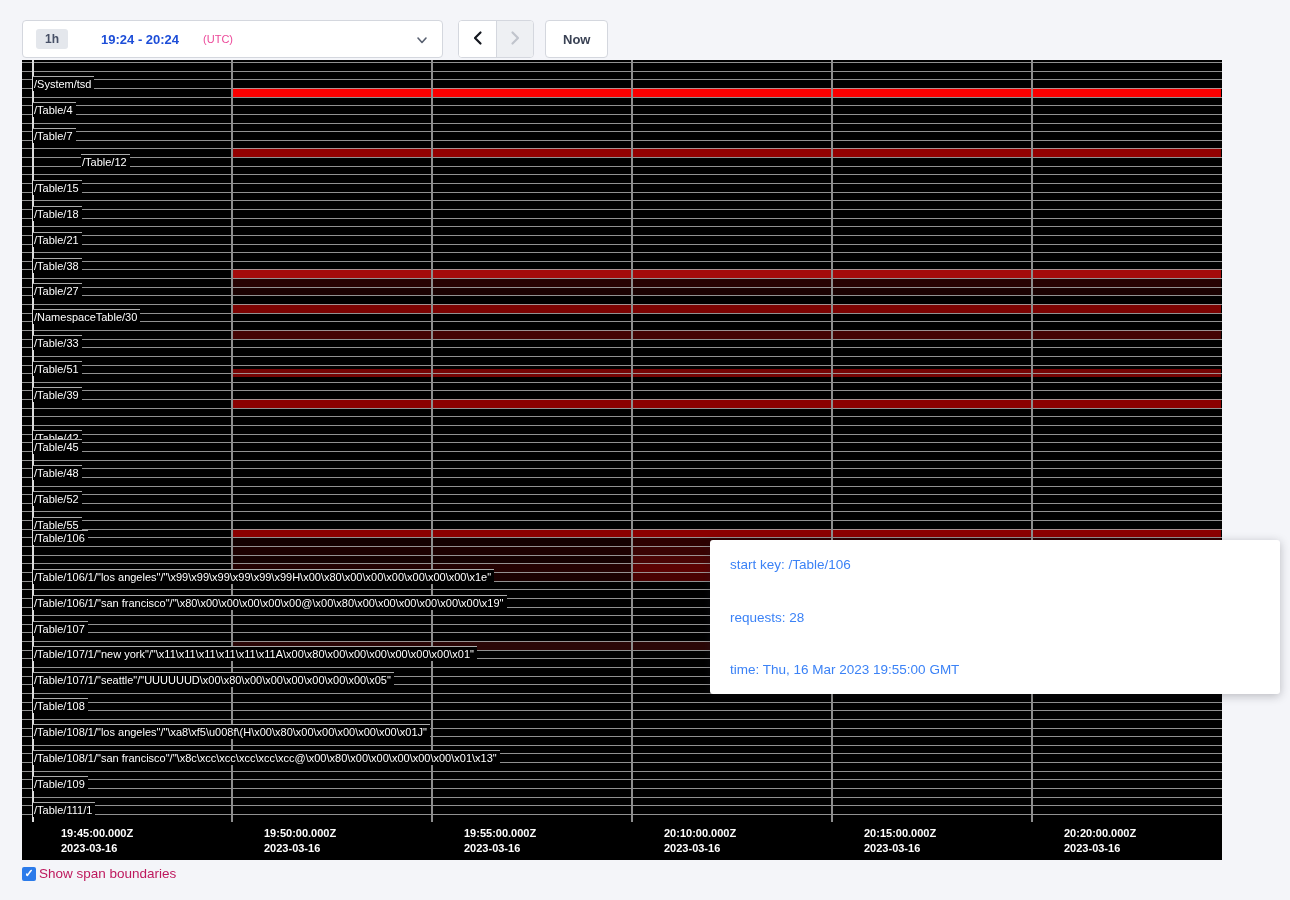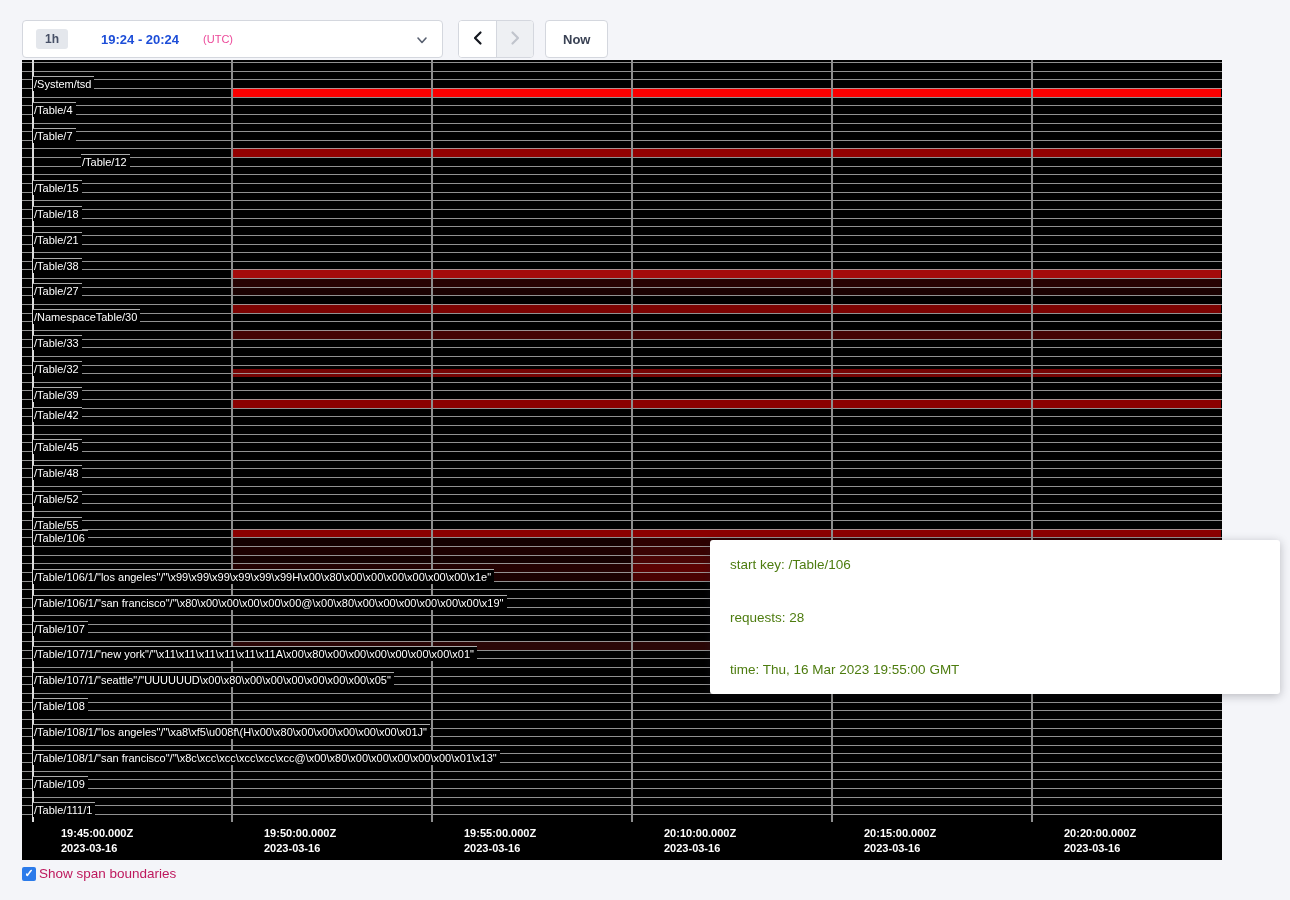--- a/index.html
+++ b/index.html
@@ -63,21 +63,21 @@
   .x-axis { position:absolute; left:11px; top:762px; width:1164px; height:38px; background:#000;margin-left:20px; }
   .x-tick { position:absolute; top:4px; color:#fff; font-size:11px; font-weight:bold; line-height:15px; white-space:nowrap; z-index:6; }
 
   
   .tooltip {
     position:absolute; left:710px; top:540px; width:570px; height:154px;
     background:#fff; border-radius:3px; box-shadow:0 2px 10px rgba(30,30,40,.28);
     padding:17px 20px; z-index:20;
     display:flex; flex-direction:column; justify-content:space-between;
   }
-  .tooltip-line { font-size:13.5px; color:#4d7c0f; white-space:nowrap; overflow:hidden; }
+  .tooltip-line { font-size:13.5px; color:#3b82f6; white-space:nowrap; overflow:hidden; }
 
   
   .footer { position:absolute; left:22px; top:866px; display:flex; align-items:center; }
   .checkbox {
     width:14px; height:14px; border-radius:2px; background:#2b7bea;
     display:flex; align-items:center; justify-content:center; cursor:pointer;
   }
   .checkbox .tick { color:#fff; font-size:11px; line-height:11px; font-weight:bold; }
   .checkbox-label { margin-left:3px; font-size:13.5px; color:#be185d; }
 </style>
@@ -152,23 +152,23 @@
       <div class="row-label" style="top: 41.9286px;">/Table/4</div>
       <div class="row-label" style="top: 67.8572px;">/Table/7</div>
       <div class="row-label" style="top: 93.7858px; margin-left: 48px;">/Table/12</div>
       <div class="row-label" style="top: 119.714px;">/Table/15</div>
       <div class="row-label" style="top: 145.643px;">/Table/18</div>
       <div class="row-label" style="top: 171.572px;">/Table/21</div>
       <div class="row-label" style="top: 197.5px;">/Table/38</div>
       <div class="row-label" style="top: 223.429px;">/Table/27</div>
       <div class="row-label" style="top: 249.357px;">/NamespaceTable/30</div>
       <div class="row-label" style="top: 275.286px;">/Table/33</div>
-      <div class="row-label" style="top: 301.215px;">/Table/32</div>
+      <div class="row-label" style="top: 301.215px;">/Table/51</div>
       <div class="row-label" style="top: 327.143px;">/Table/39</div>
-      <div class="row-label" style="top: 347px;">/Table/42</div>
+      <div class="row-label" style="top: 370px;">/Table/42</div>
       <div class="row-label" style="top: 379px;">/Table/45</div>
       <div class="row-label" style="top: 404.929px;">/Table/48</div>
       <div class="row-label" style="top: 430.858px;">/Table/52</div>
       <div class="row-label" style="top: 456.786px;">/Table/55</div>
       <div class="row-label" style="top: 470px;">/Table/106</div>
       <div class="row-label" style="top: 508.643px;">/Table/106/1/"los angeles"/"\x99\x99\x99\x99\x99\x99H\x00\x80\x00\x00\x00\x00\x00\x00\x1e"</div>
       <div class="row-label" style="top: 534.572px;">/Table/106/1/"san francisco"/"\x80\x00\x00\x00\x00\x00@\x00\x80\x00\x00\x00\x00\x00\x00\x19"</div>
       <div class="row-label" style="top: 560.501px;">/Table/107</div>
       <div class="row-label" style="top: 586.429px;">/Table/107/1/"new york"/"\x11\x11\x11\x11\x11\x11A\x00\x80\x00\x00\x00\x00\x00\x00\x01"</div>
       <div class="row-label" style="top: 612.358px;">/Table/107/1/"seattle"/"UUUUUUD\x00\x80\x00\x00\x00\x00\x00\x00\x05"</div>

